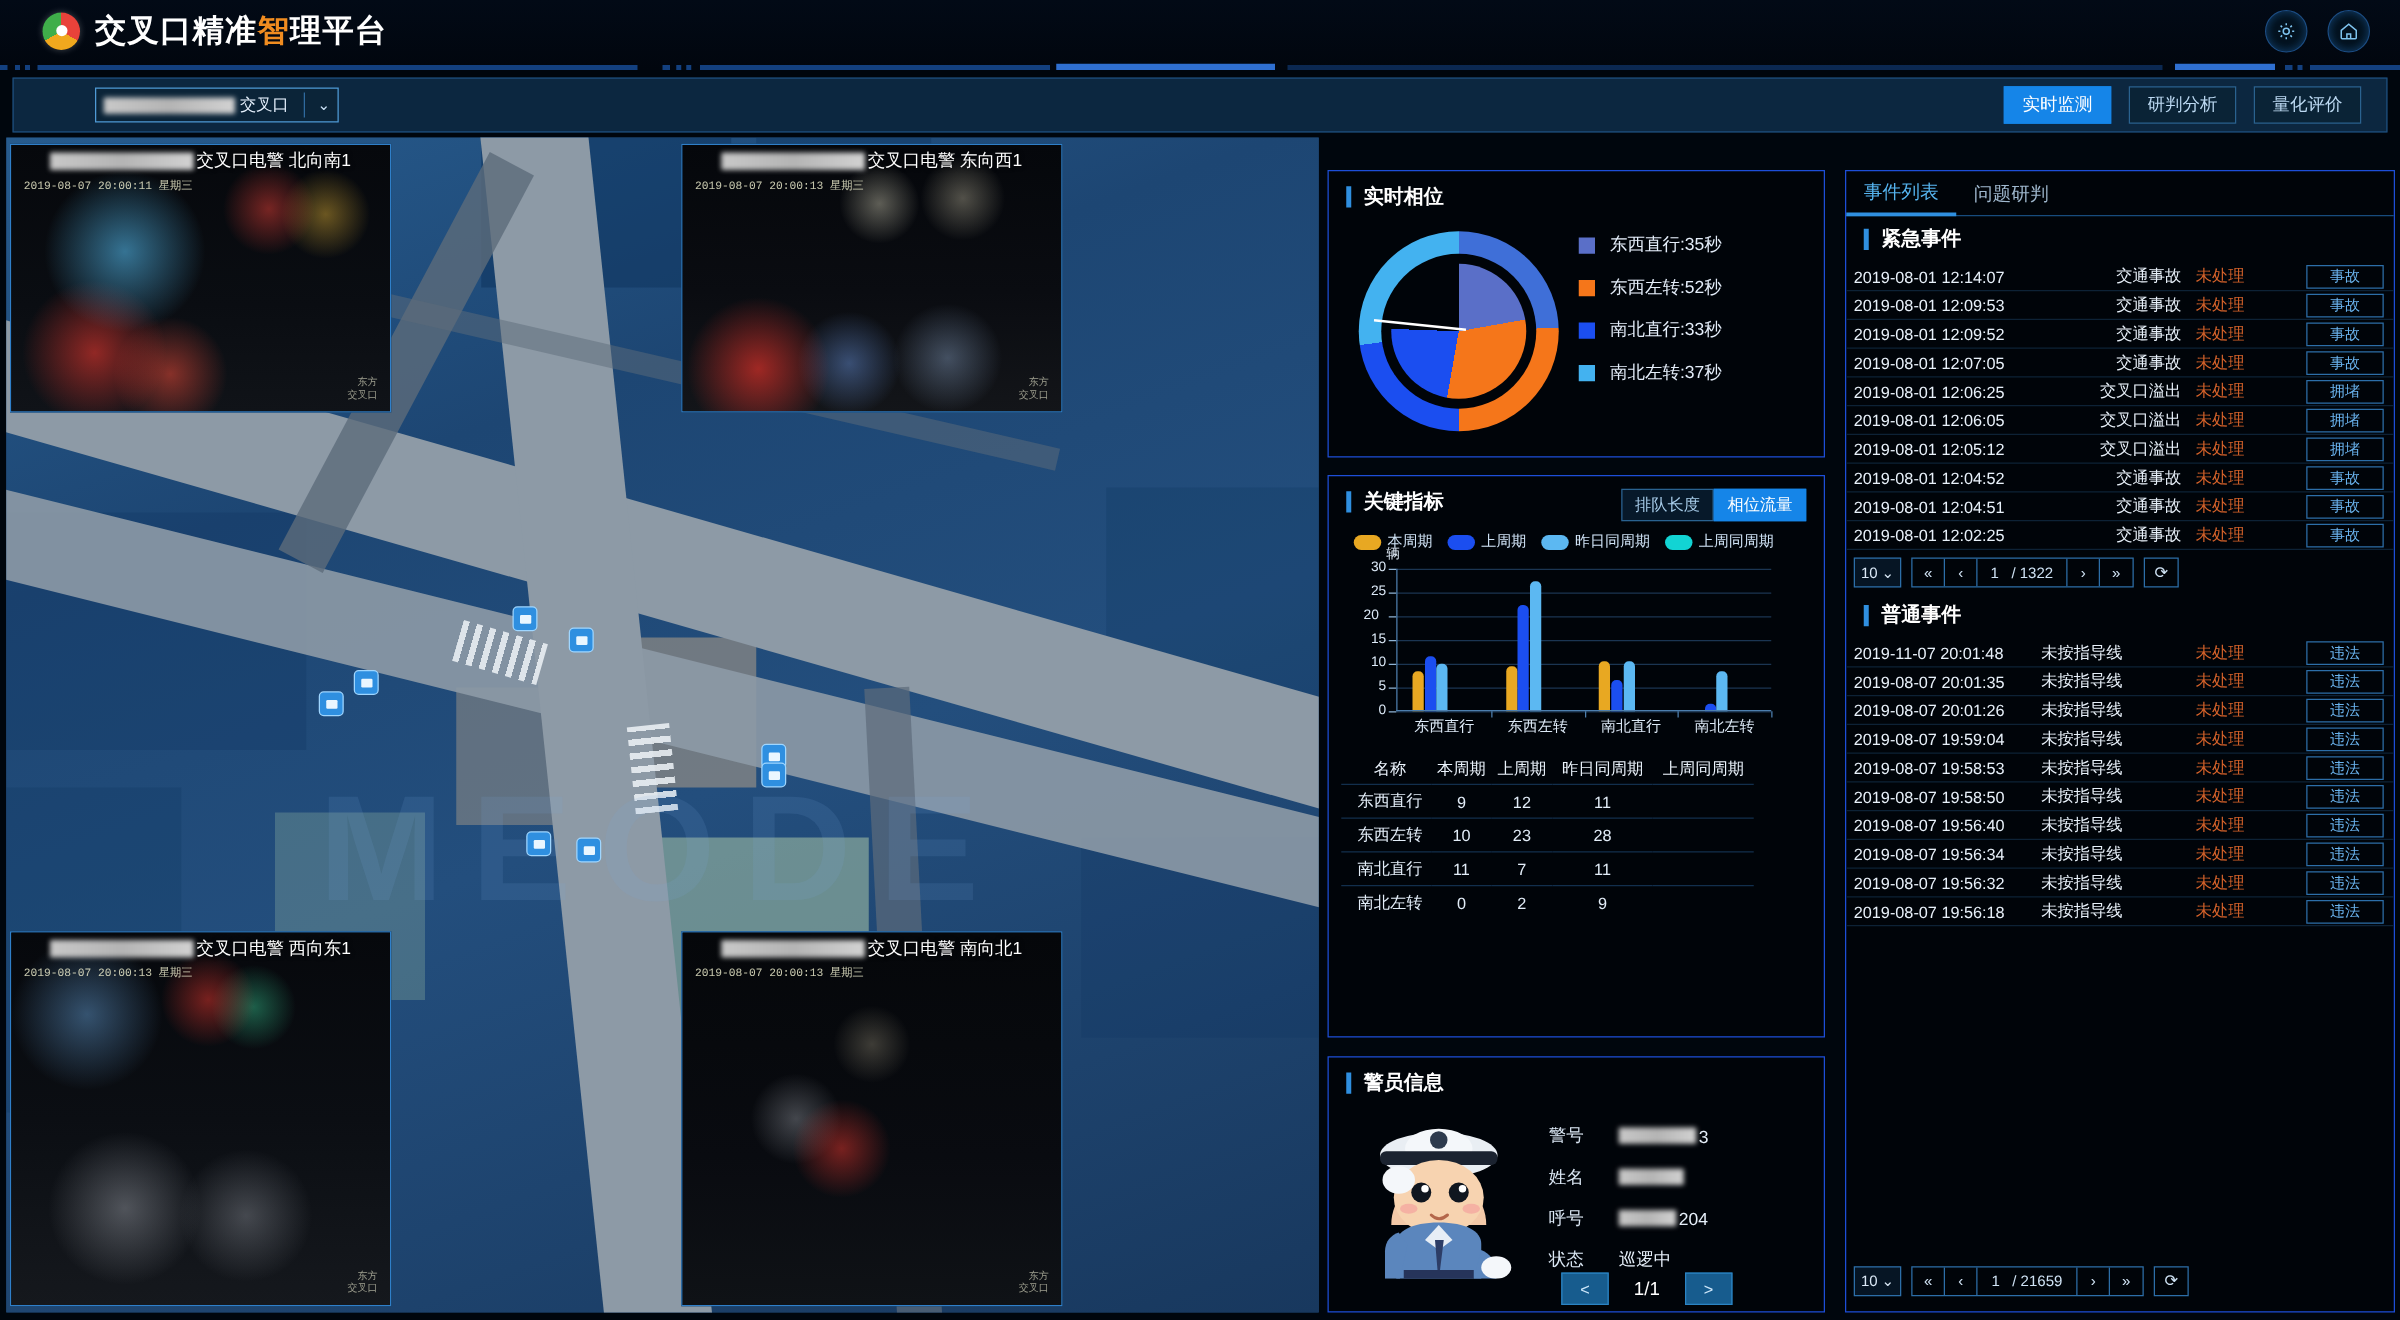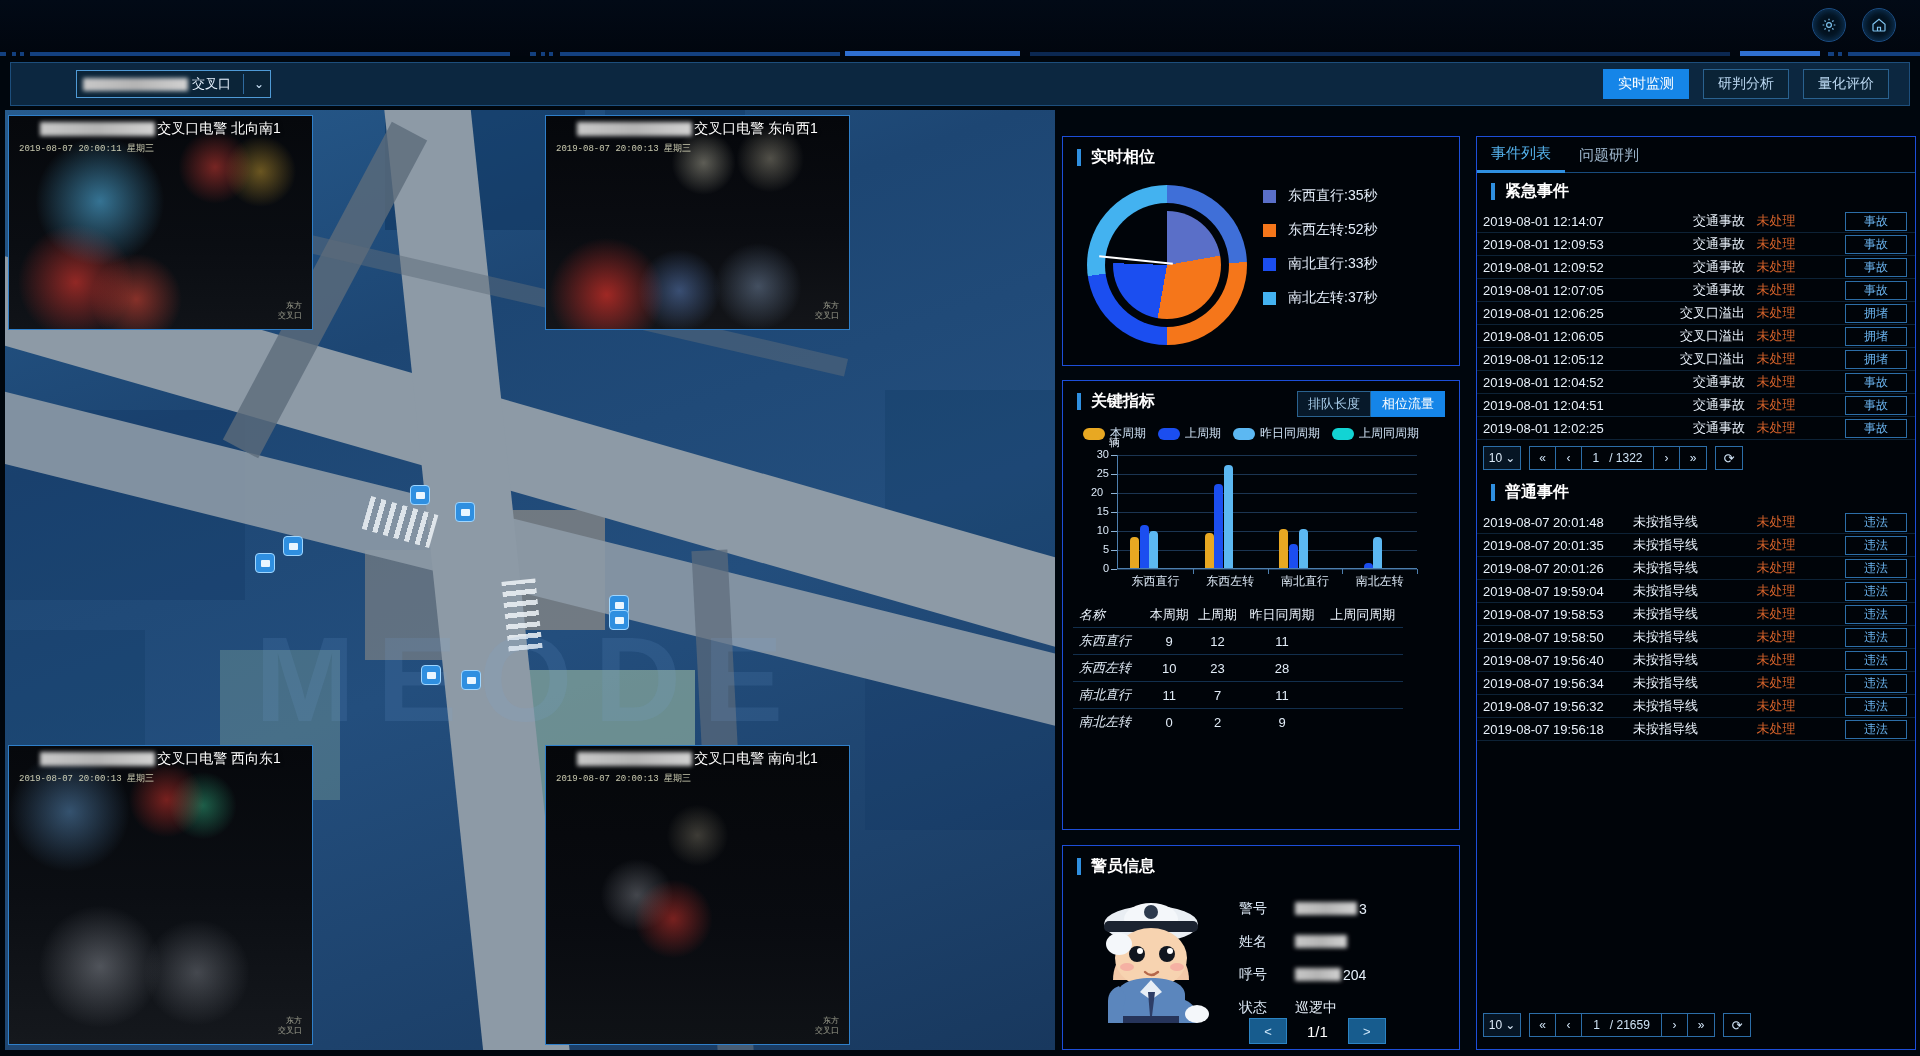--- a/index.html
+++ b/index.html
@@ -148,21 +148,21 @@
   .ytick { position:absolute; font-size:11px; color:#dbe9f7; text-align:right; width:24px; }
   .gridline { position:absolute; left:40px; right:0; height:1px; background:#1b3552; }
   .bar { position:absolute; bottom:0; width:9px; border-radius:4px 4px 0 0; }
   .xlabel { position:absolute; font-size:12px; color:#dce9f6; text-align:center; }
   .xtickmark { position:absolute; width:1px; height:5px; background:#4d7fae; }
 
   .ktable { position:absolute; left:10px; top:222px; width:330px; font-size:13px; color:#e2edf8; }
   .ktable table { border-collapse:collapse; width:100%; }
   .ktable th { font-weight:normal; font-size:13px; color:#eaf3fc; padding:3px 0; text-align:center; }
   .ktable td { padding:4px 0; text-align:center; border-top:1px solid #122f4d; }
-  .ktable td:first-child, .ktable th:first-child { text-align:left; padding-left:6px;font-style:italic; }
+  .ktable td:first-child, .ktable th:first-child { text-align:center; padding-left:6px; }
 
   
   .off-img { position:absolute; left:22px; top:42px; width:140px; height:135px; }
   .off-fields { position:absolute; left:176px; top:46px; font-size:14px; color:#e6f0fa; }
   .off-row { display:flex; align-items:center; height:33px; gap:20px; }
   .off-k { width:36px; color:#dbe8f5; }
   .off-v { display:flex; align-items:center; gap:2px; }
   .off-pager { position:absolute; left:186px; top:172px; display:flex; align-items:center; gap:20px; }
   .pg-sq { width:38px; height:26px; background:#175c8e; border:1px solid #2b84c4; color:#cfe8fb; display:flex; align-items:center; justify-content:center; font-size:13px; }
   .pg-tx { font-size:15px; color:#ffffff; }
@@ -197,20 +197,24 @@
   .pg-cell:last-child { border-right:none; }
   .pg-ref { width:28px;height:24px;border:1px solid #2c6ea8;margin-left:8px;
             display:flex;align-items:center;justify-content:center;color:#cfe3f5;font-size:13px; }
 </style>
 </head>
 <body>
 
 <div class="app">
 
   <div class="header">
+    <div class="logo-wrap">
+      <div class="logo-badge"></div>
+      <div class="app-title"><span>交叉口精准</span><span class="hl">智</span><span>理平台</span></div>
+    </div>
     <div class="header-line">
       <div class="hl-seg" style="left:0;width:6px;"></div>
       <div class="hl-seg" style="left:12px;width:4px;"></div>
       <div class="hl-seg" style="left:20px;width:4px;"></div>
       <div class="hl-seg" style="left:30px;width:480px;"></div>
       <div class="hl-seg" style="left:530px;width:6px;"></div>
       <div class="hl-seg" style="left:541px;width:4px;"></div>
       <div class="hl-seg" style="left:549px;width:4px;"></div>
       <div class="hl-seg" style="left:560px;width:280px;"></div>
       <div class="hl-seg bright" style="left:845px;width:175px;"></div>
@@ -641,21 +645,21 @@
           </div>
         <div class="pg-cell">›</div>
         <div class="pg-cell">»</div>
       </div>
       <div class="pg-ref">⟳</div>
     </div>
 
     <div class="panel-title" style="padding-top:6px;">普通事件</div>
     <div id="normal-rows" style="margin-top:2px;">
         <div class="ev-row">
-          <div class="ev-time">2019-08-07 20:01:48</div>
+          <div class="ev-time">2019-11-07 20:01:48</div>
           <div class="ev-type left">未按指导线</div>
           <div class="ev-status">未处理</div>
           <div class="ev-tag">违法</div>
         </div>
         <div class="ev-row">
           <div class="ev-time">2019-08-07 20:01:35</div>
           <div class="ev-type left">未按指导线</div>
           <div class="ev-status">未处理</div>
           <div class="ev-tag">违法</div>
         </div>

